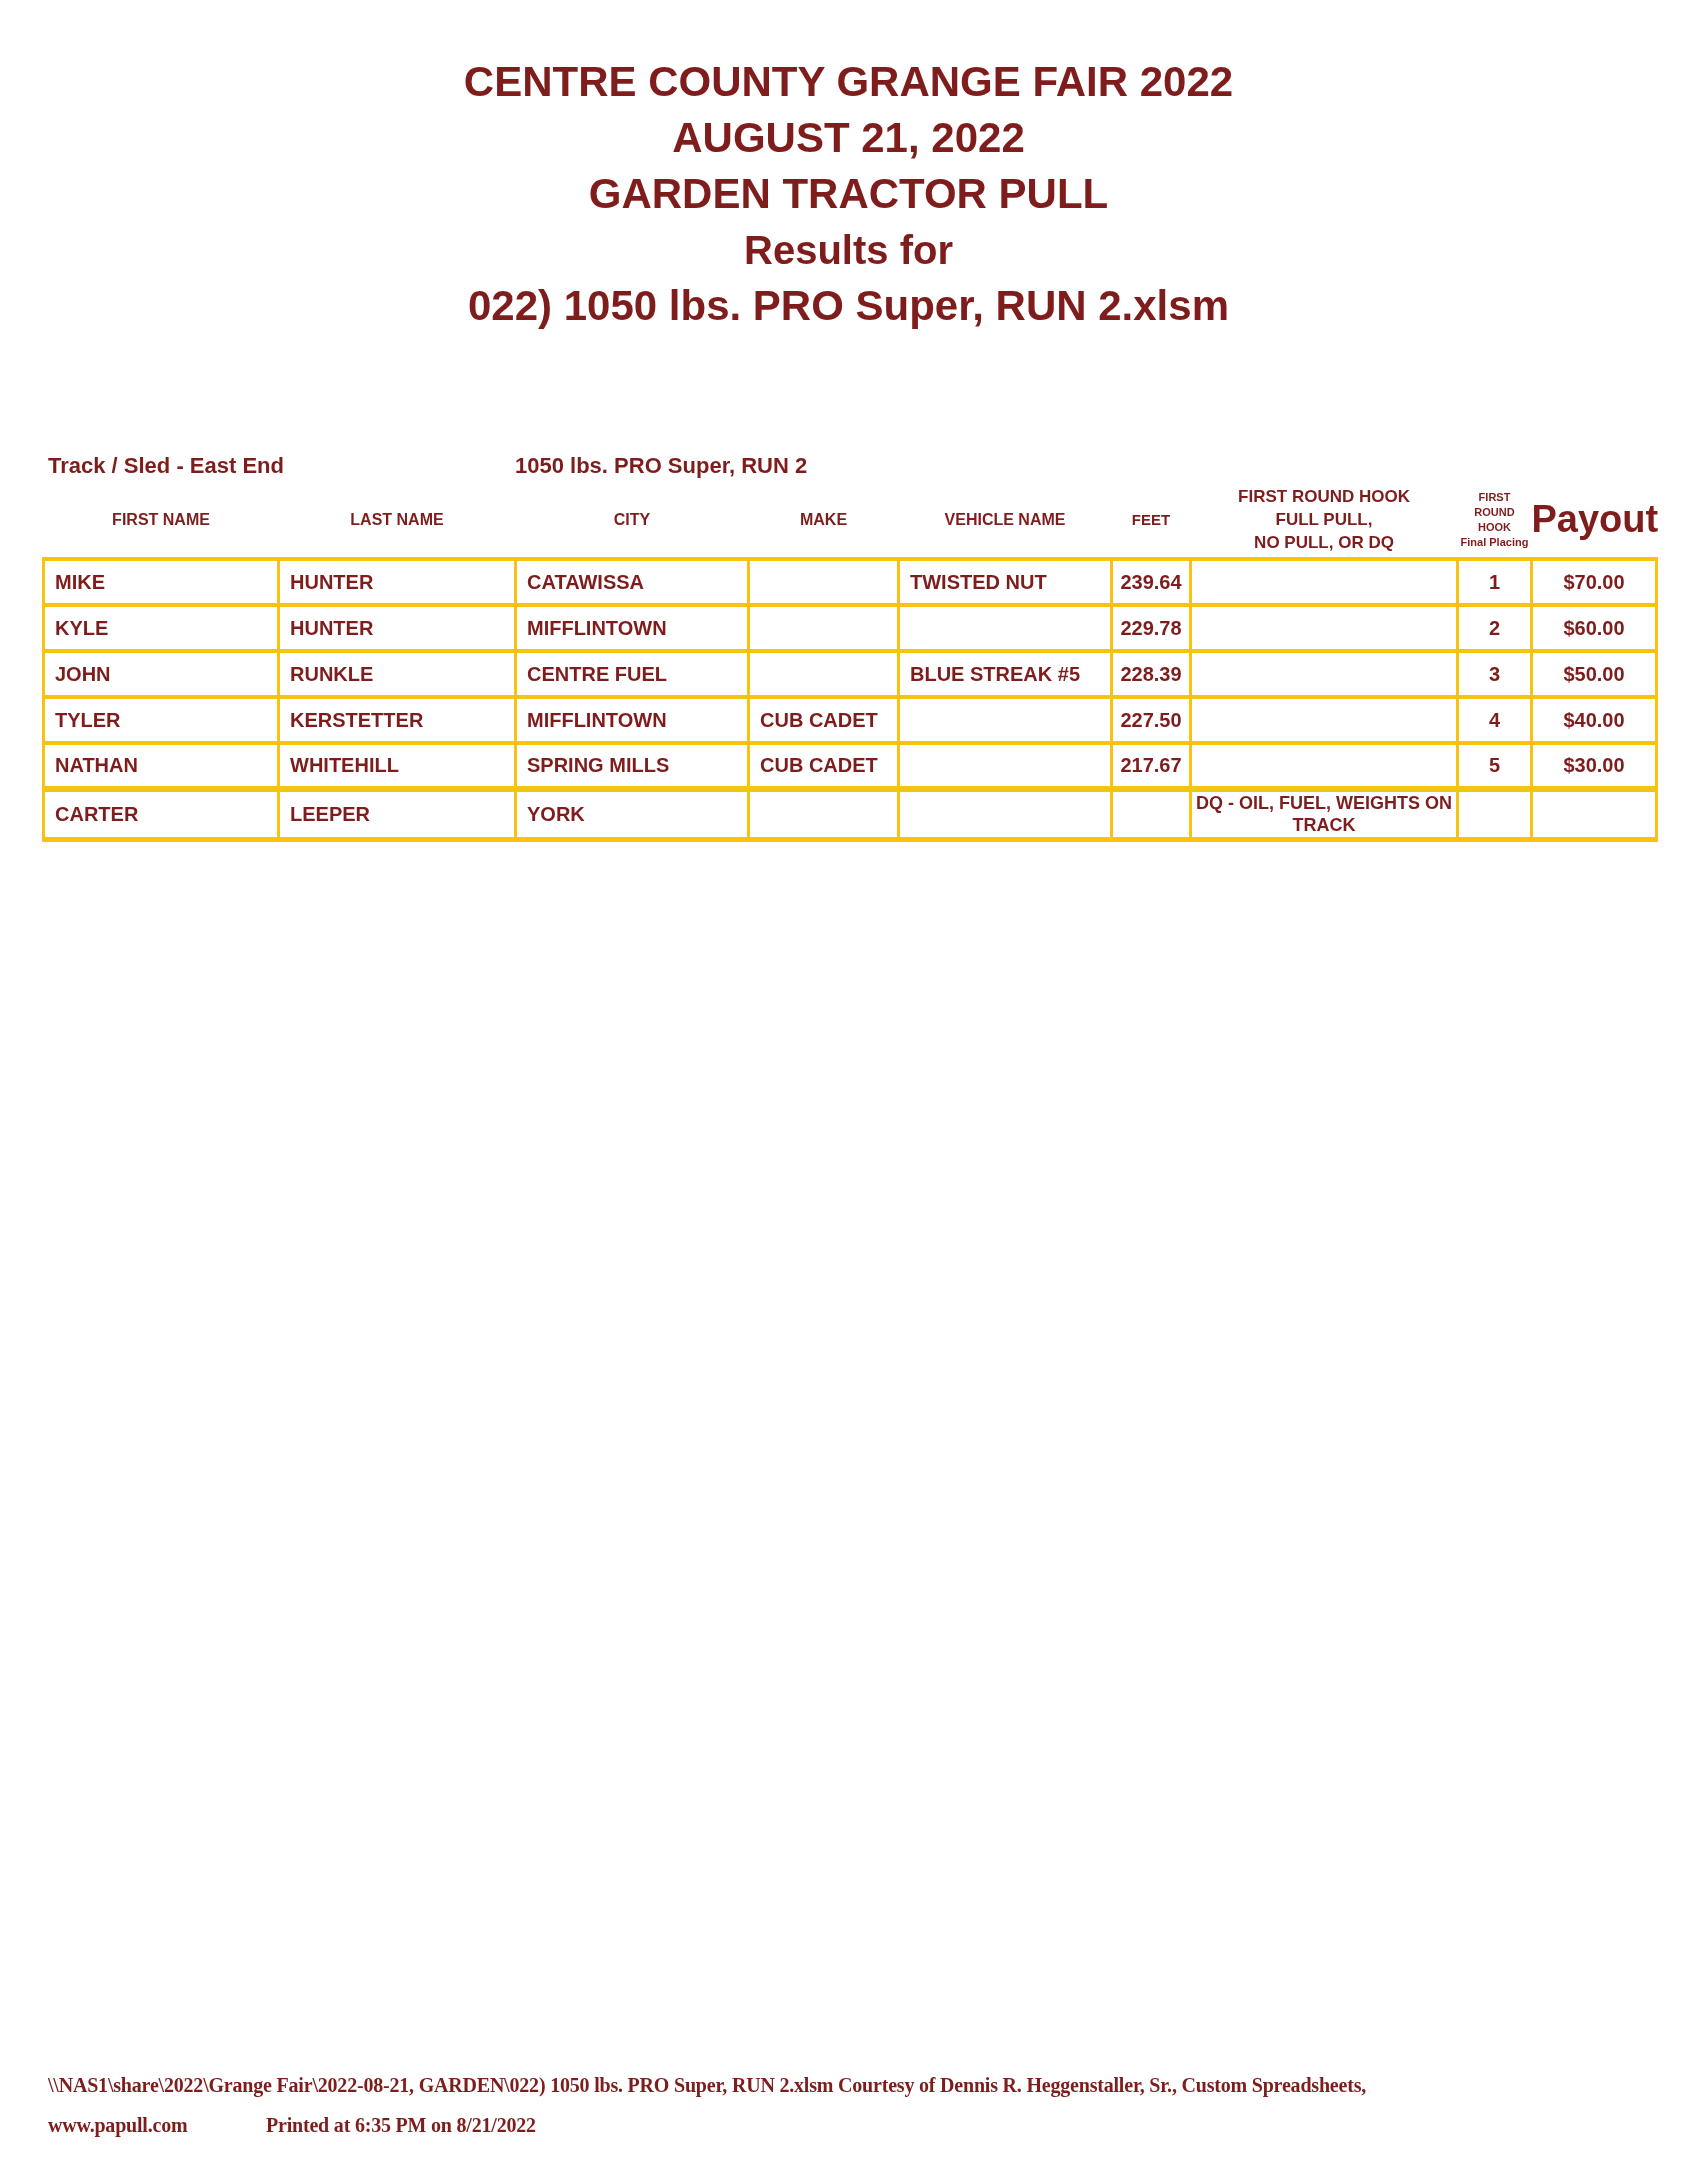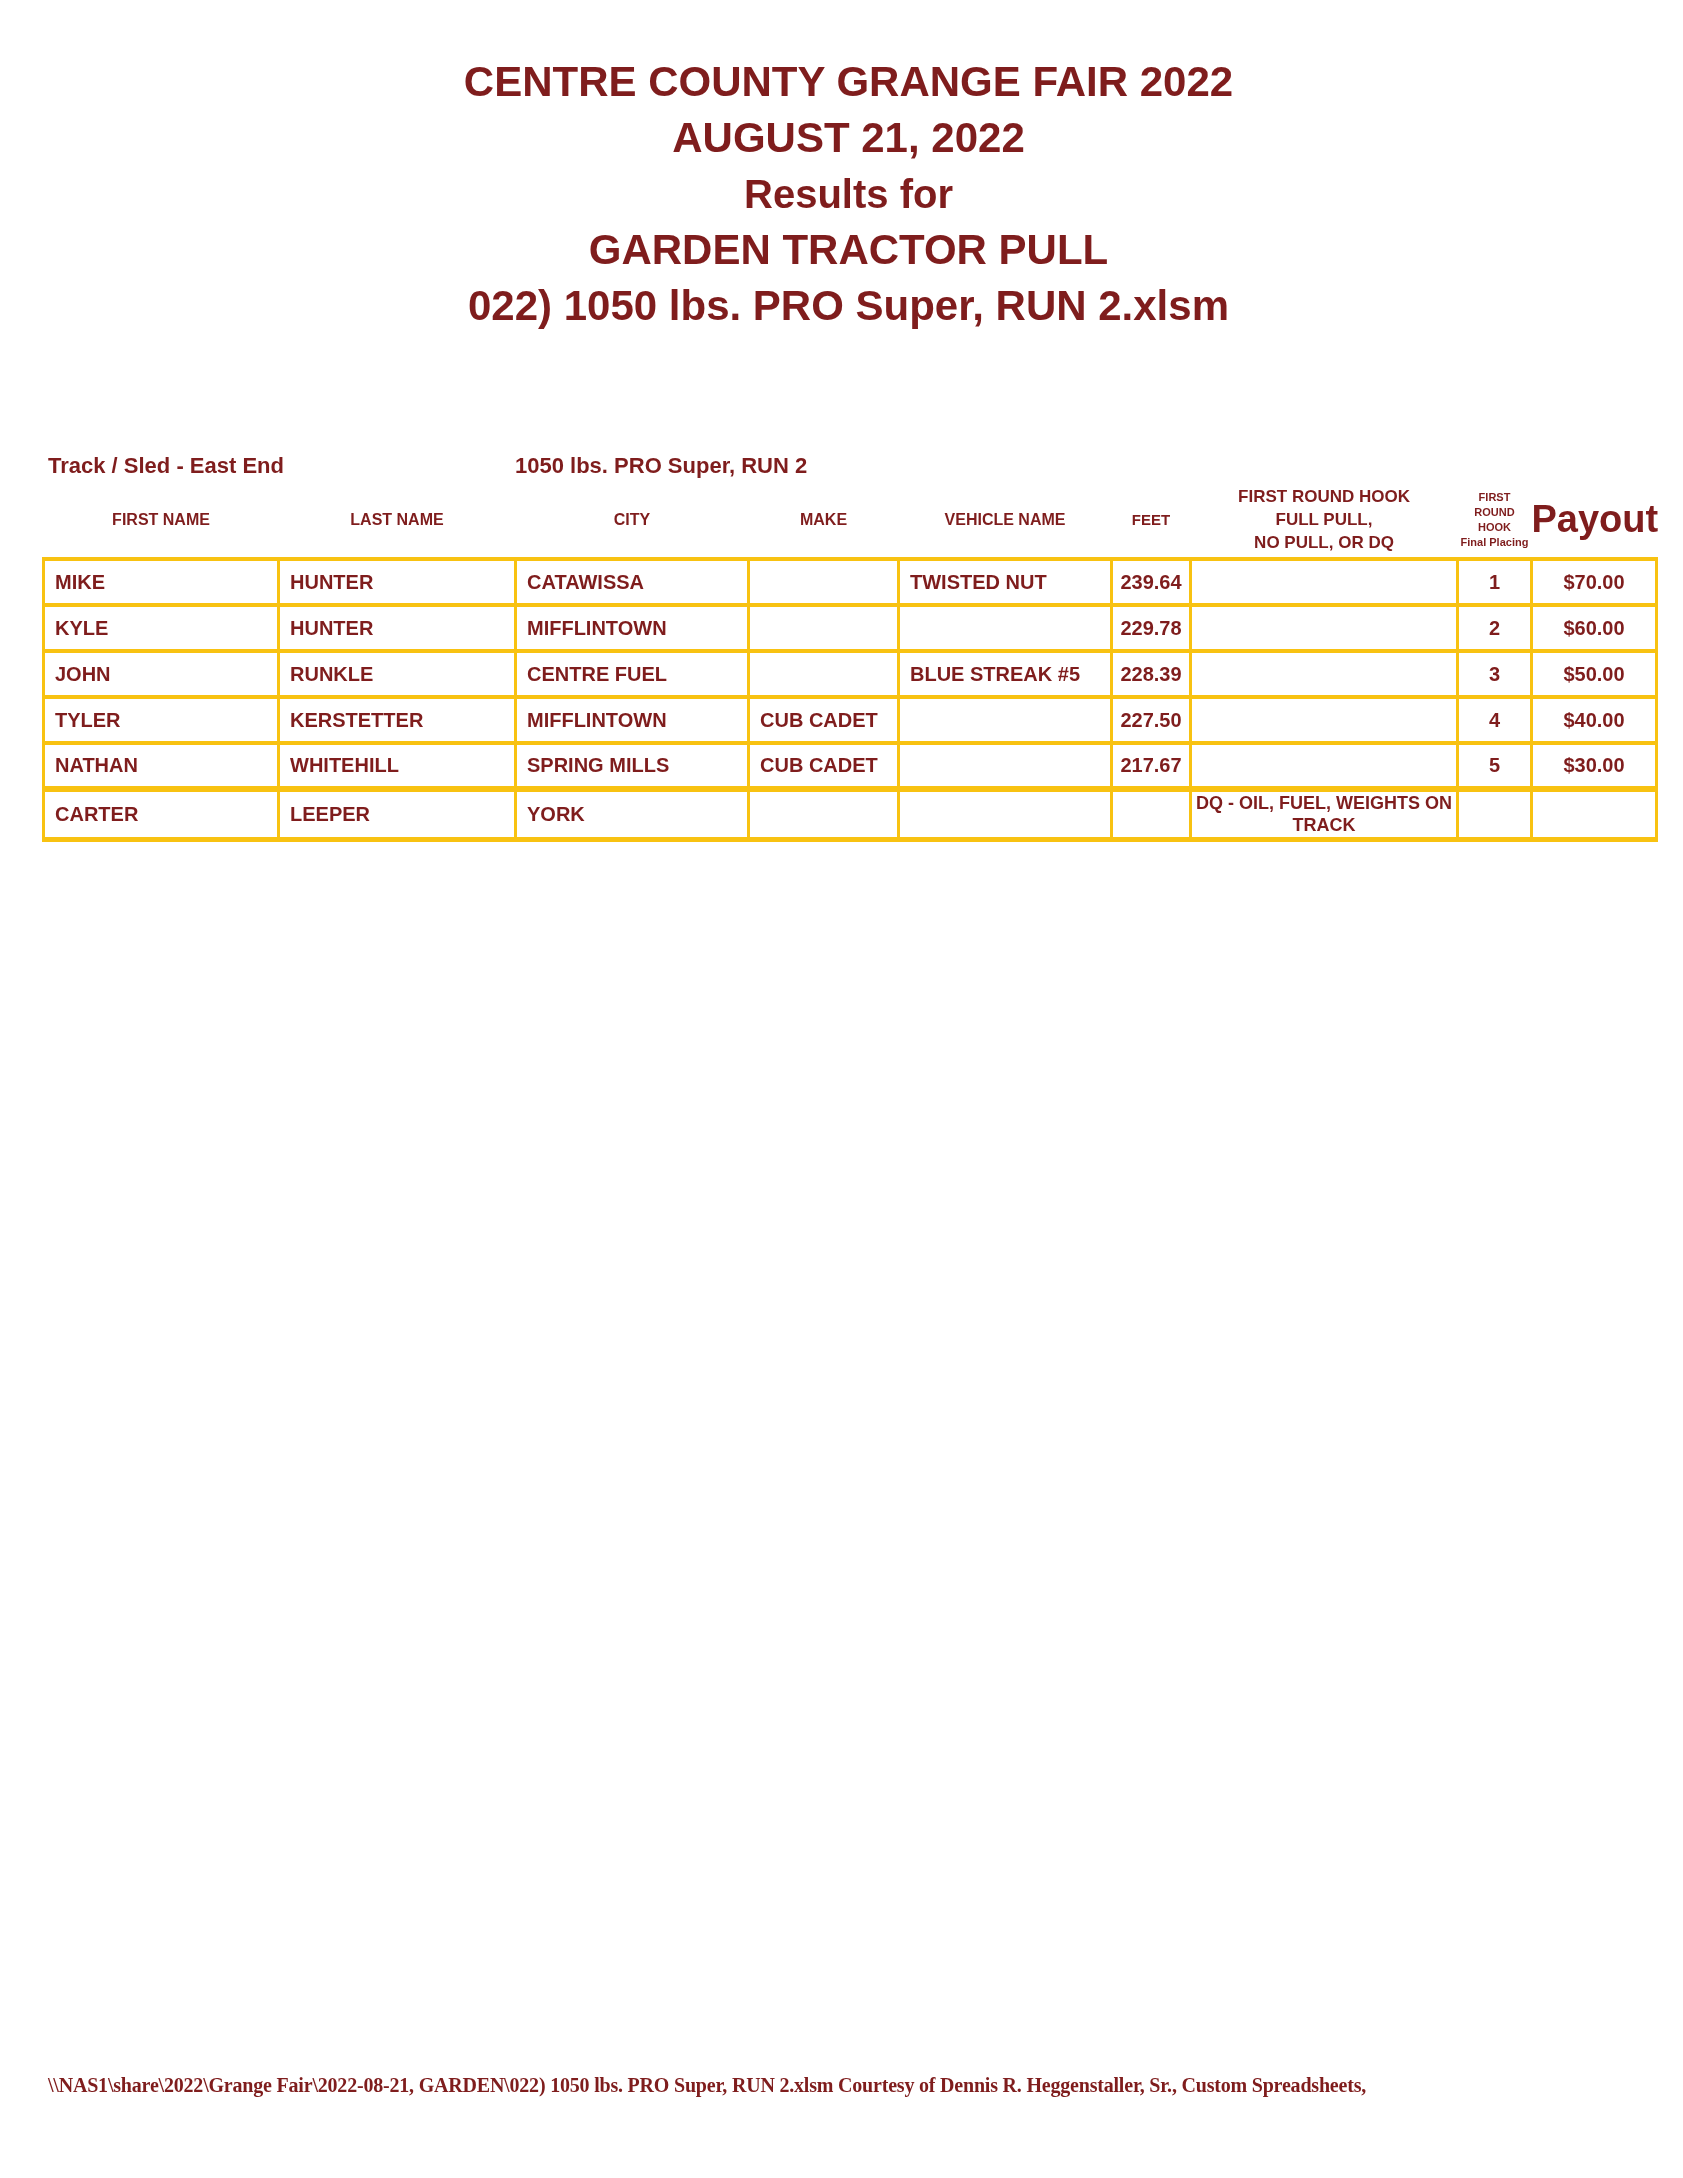--- a/index.html
+++ b/index.html
@@ -47,22 +47,22 @@
   .footer-printed { position:absolute; left:218px; top:0; }
 </style>
 </head>
 <body>
 
 <div class="page">
 
   <div class="title-block">
     <div class="title-line">CENTRE COUNTY GRANGE FAIR 2022</div>
     <div class="title-line">AUGUST 21, 2022</div>
+    <div class="title-line">GARDEN TRACTOR PULL</div>
     <div class="title-line smaller">Results for</div>
-    <div class="title-line">GARDEN TRACTOR PULL</div>
     <div class="title-line">022) 1050 lbs. PRO Super, RUN 2.xlsm</div>
   </div>
 
   <div class="meta-row">
     <span class="meta-track">Track / Sled - East End</span>
     <span class="meta-class">1050 lbs. PRO Super, RUN 2</span>
   </div>
 
   <table class="results-table">
     <colgroup>
@@ -161,16 +161,20 @@
       <td class="c-center"></td>
       <td class="c-hook">DQ - OIL, FUEL, WEIGHTS ON TRACK</td>
       <td class="c-center"></td>
       <td class="c-center"></td>
     </tr>
   </tbody>
     </table>
 
   <div class="footer">
     <div>\\NAS1\share\2022\Grange Fair\2022-08-21, GARDEN\022) 1050 lbs. PRO Super, RUN 2.xlsm  Courtesy of Dennis R. Heggenstaller, Sr., Custom Spreadsheets,</div>
+    <div class="footer-line2">
+      <span>www.papull.com</span>
+      <span class="footer-printed">Printed at 6:35 PM on 8/21/2022</span>
+    </div>
   </div>
 
 </div>
 
 
 </body></html>

